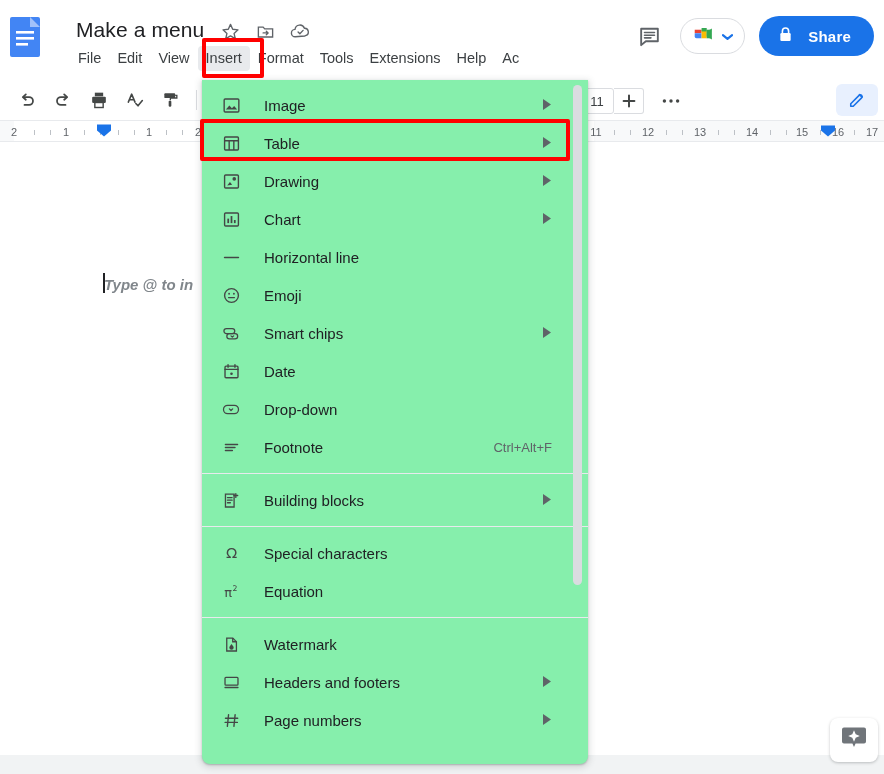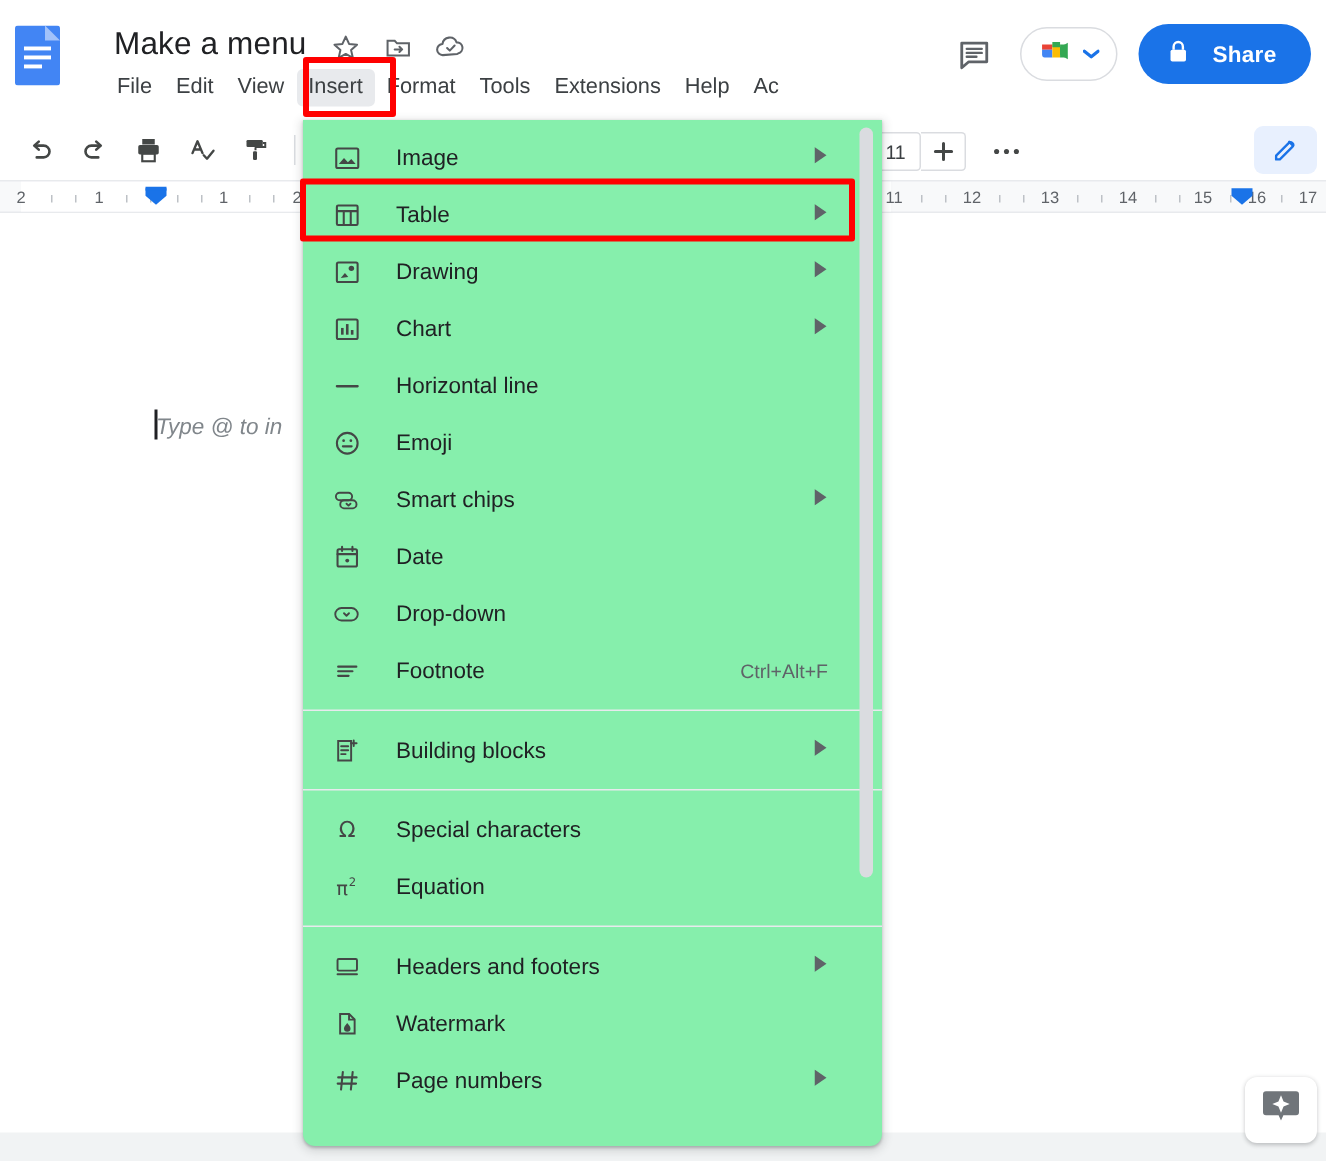--- a/index.html
+++ b/index.html
@@ -79,21 +79,21 @@
   }
   .ruler-inner { position:relative; width:884px; height:22px; }
   .ruler-white { position:absolute; top:0; height:22px; background:#ffffff; }
   .rk { position:absolute; top:5px; font-size:11px; color:#5f6368; transform:translateX(-50%); }
   .rt { position:absolute; top:9px; width:1px; height:5px; background:#bdc1c6; }
   .indent-marker {
     position:absolute; top:3px; width:14px; height:14px;
   }
 
   
-  .doc-area { position:absolute; left:0; top:143px; width:884px; height:612px; background:#fff; }
+  .doc-area { position:absolute; left:0; top:143px; width:884px; height:612px; background:#fff;font-weight:bold; }
   .page { position:absolute; left:0; top:0; width:884px; height:600px; background:#fff; }
   .placeholder {
     position:absolute; left:104px; top:133px;
     font-size:15px; color:#80868b; font-style:italic; white-space:nowrap;
     font-family:"Liberation Sans", sans-serif;
   }
   .caret { position:absolute; left:103px; top:130px; width:2px; height:20px; background:#202124; }
 
   .page-shadow-bottom {
     position:absolute; left:0; top:755px; width:884px; height:19px; background:#f1f3f4;
@@ -511,41 +511,41 @@
         </svg>
       </span>
       <span class="mi-label">Equation</span>
     </div>
 
     <div class="msep"></div>
 
     <div class="mrow">
       <span class="mi-icon">
         <svg width="19" height="19" viewBox="0 0 22 22" fill="none" stroke="#444746" stroke-width="1.5">
-          <rect x="3.5" y="5" width="15" height="9" rx="1"></rect>
-          <path d="M3.5 16.8h15" stroke-linecap="round"></path>
-        </svg>
-      </span>
-      <span class="mi-label">Headers and footers</span>
-      <span class="mi-arrow">
-        <svg width="9" height="11" viewBox="0 0 9 11" fill="#5f6368">
-            <path d="M0 0l8 5.5L0 11z"></path>
-          </svg>
-      </span>
-    </div>
-
-    <div class="mrow">
-      <span class="mi-icon">
-        <svg width="19" height="19" viewBox="0 0 22 22" fill="none" stroke="#444746" stroke-width="1.5">
           <path d="M5.5 3.5h7l4.2 4.2v10.8h-11.2z"></path>
           <path d="M12.4 3.5v4.3h4.3"></path>
           <path d="M11 10.5c-1.6 1.9-2.5 3.1-2.5 4.2a2.5 2.5 0 0 0 5 0c0-1.1-.9-2.3-2.5-4.2z" fill="#444746" stroke="none"></path>
         </svg>
       </span>
       <span class="mi-label">Watermark</span>
+    </div>
+
+    <div class="mrow">
+      <span class="mi-icon">
+        <svg width="19" height="19" viewBox="0 0 22 22" fill="none" stroke="#444746" stroke-width="1.5">
+          <rect x="3.5" y="5" width="15" height="9" rx="1"></rect>
+          <path d="M3.5 16.8h15" stroke-linecap="round"></path>
+        </svg>
+      </span>
+      <span class="mi-label">Headers and footers</span>
+      <span class="mi-arrow">
+        <svg width="9" height="11" viewBox="0 0 9 11" fill="#5f6368">
+            <path d="M0 0l8 5.5L0 11z"></path>
+          </svg>
+      </span>
     </div>
 
     <div class="mrow">
       <span class="mi-icon">
         <svg width="19" height="19" viewBox="0 0 22 22" stroke="#444746" stroke-width="1.6" stroke-linecap="round">
           <path d="M7.6 4.2L6.2 17.8M15.2 4.2l-1.4 13.6M4 8.4h14.2M3.6 13.2h14.2"></path>
         </svg>
       </span>
       <span class="mi-label">Page numbers</span>
       <span class="mi-arrow">

